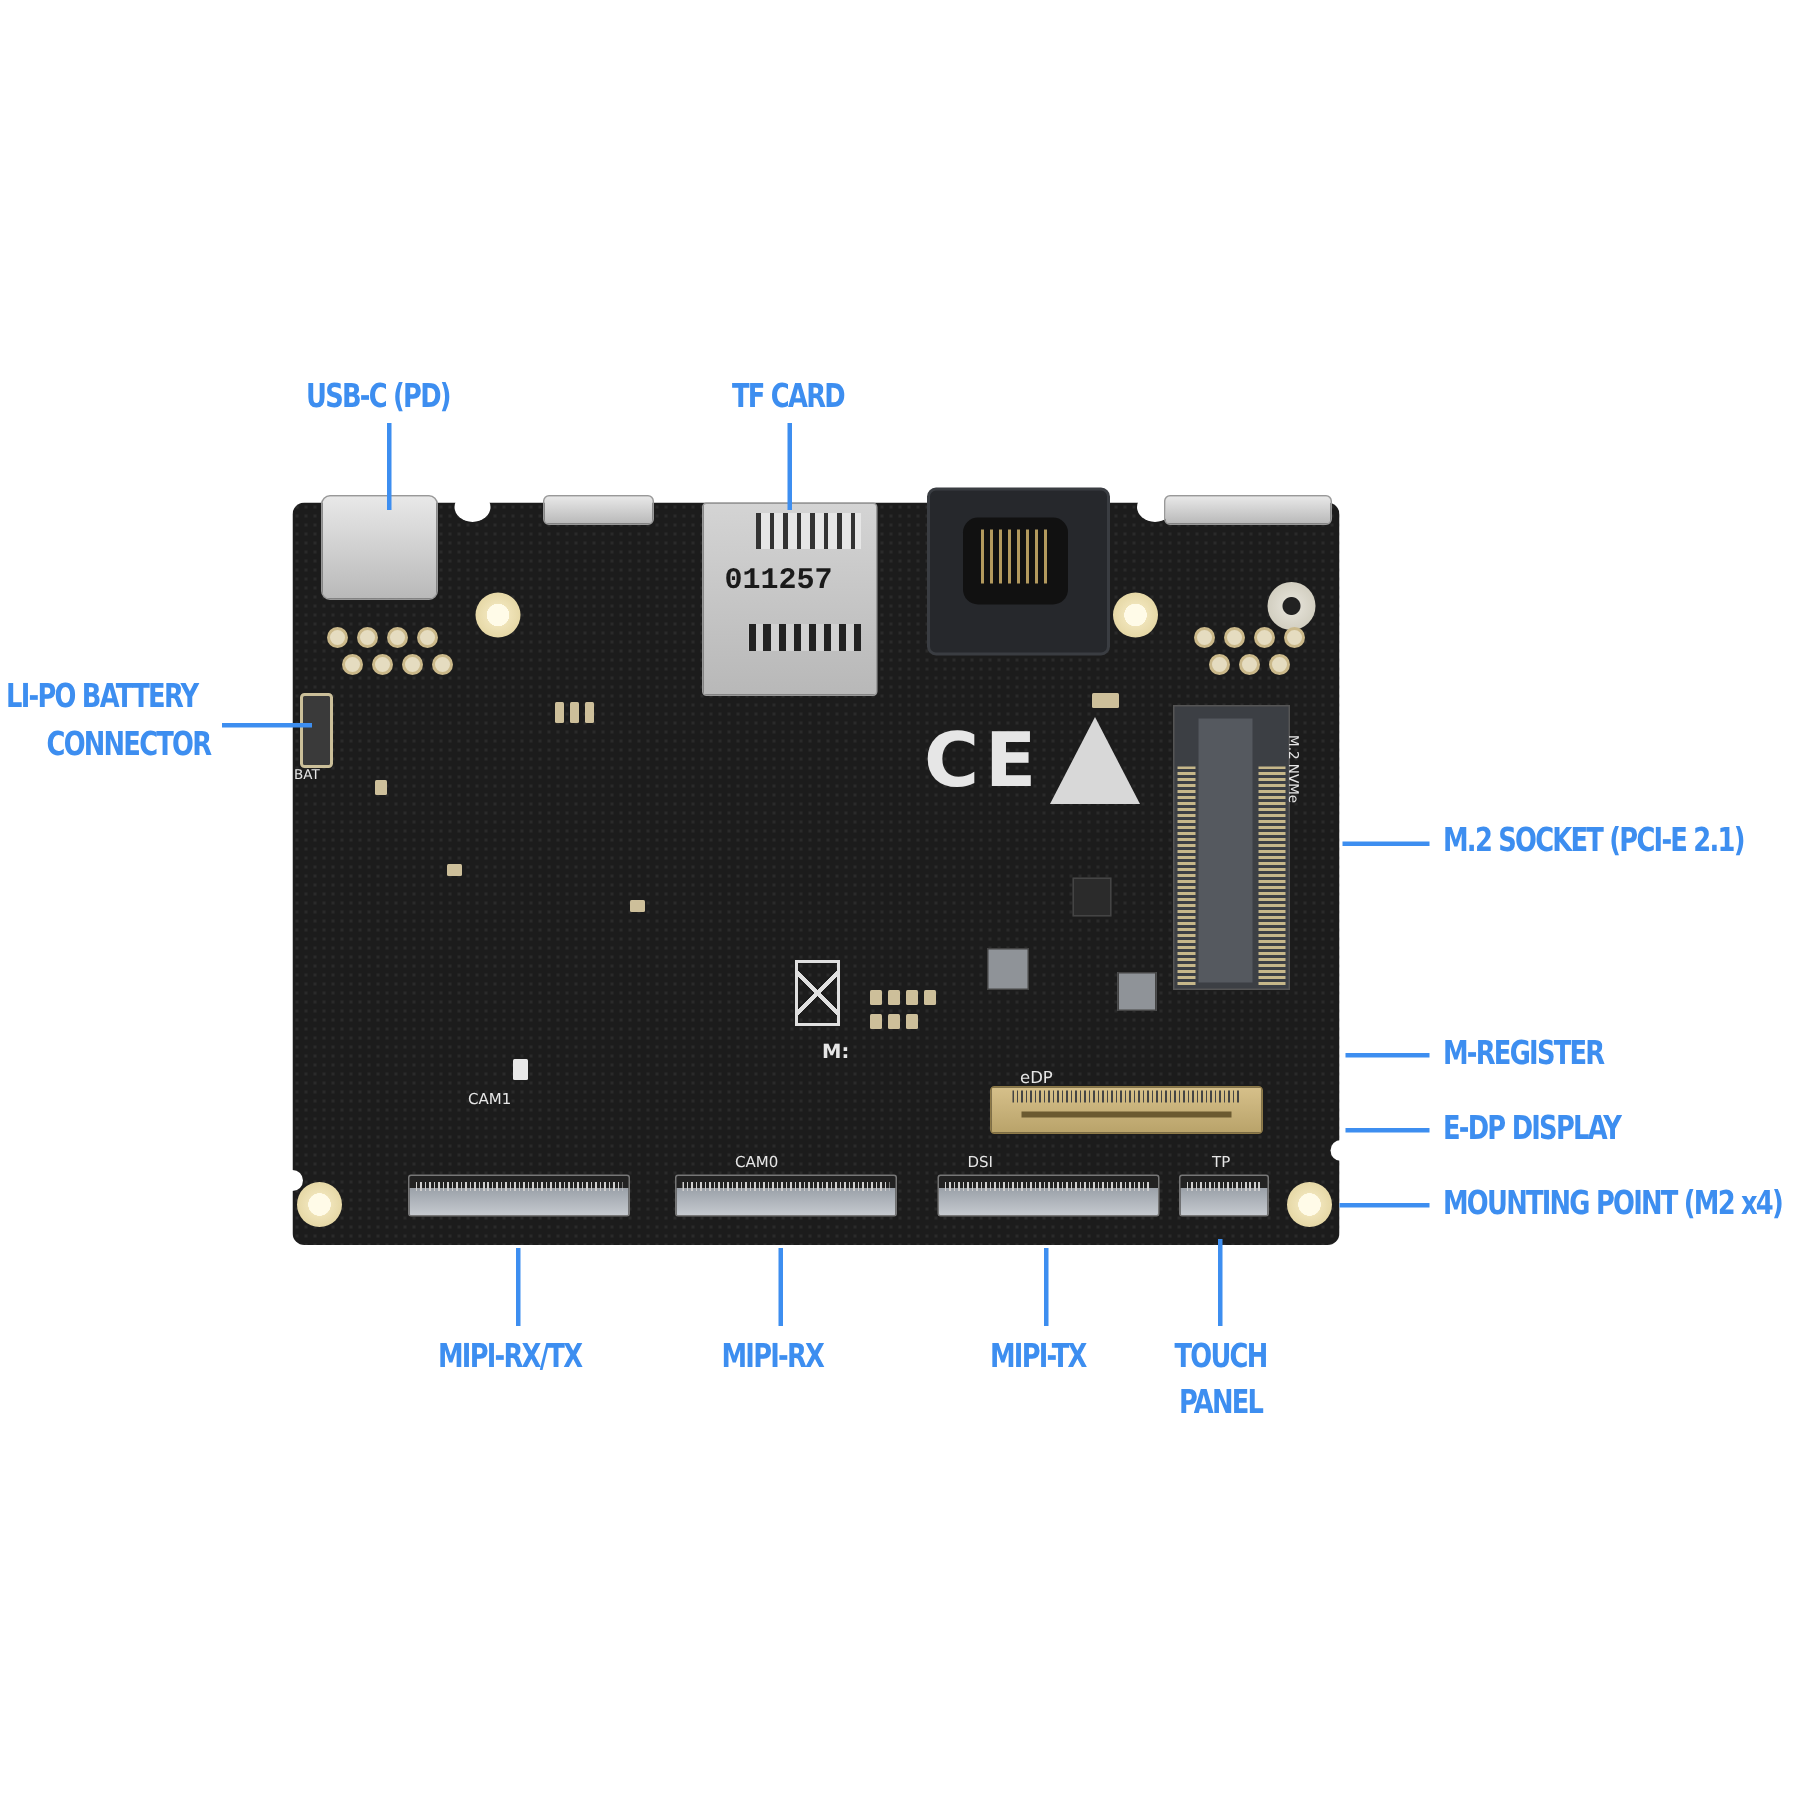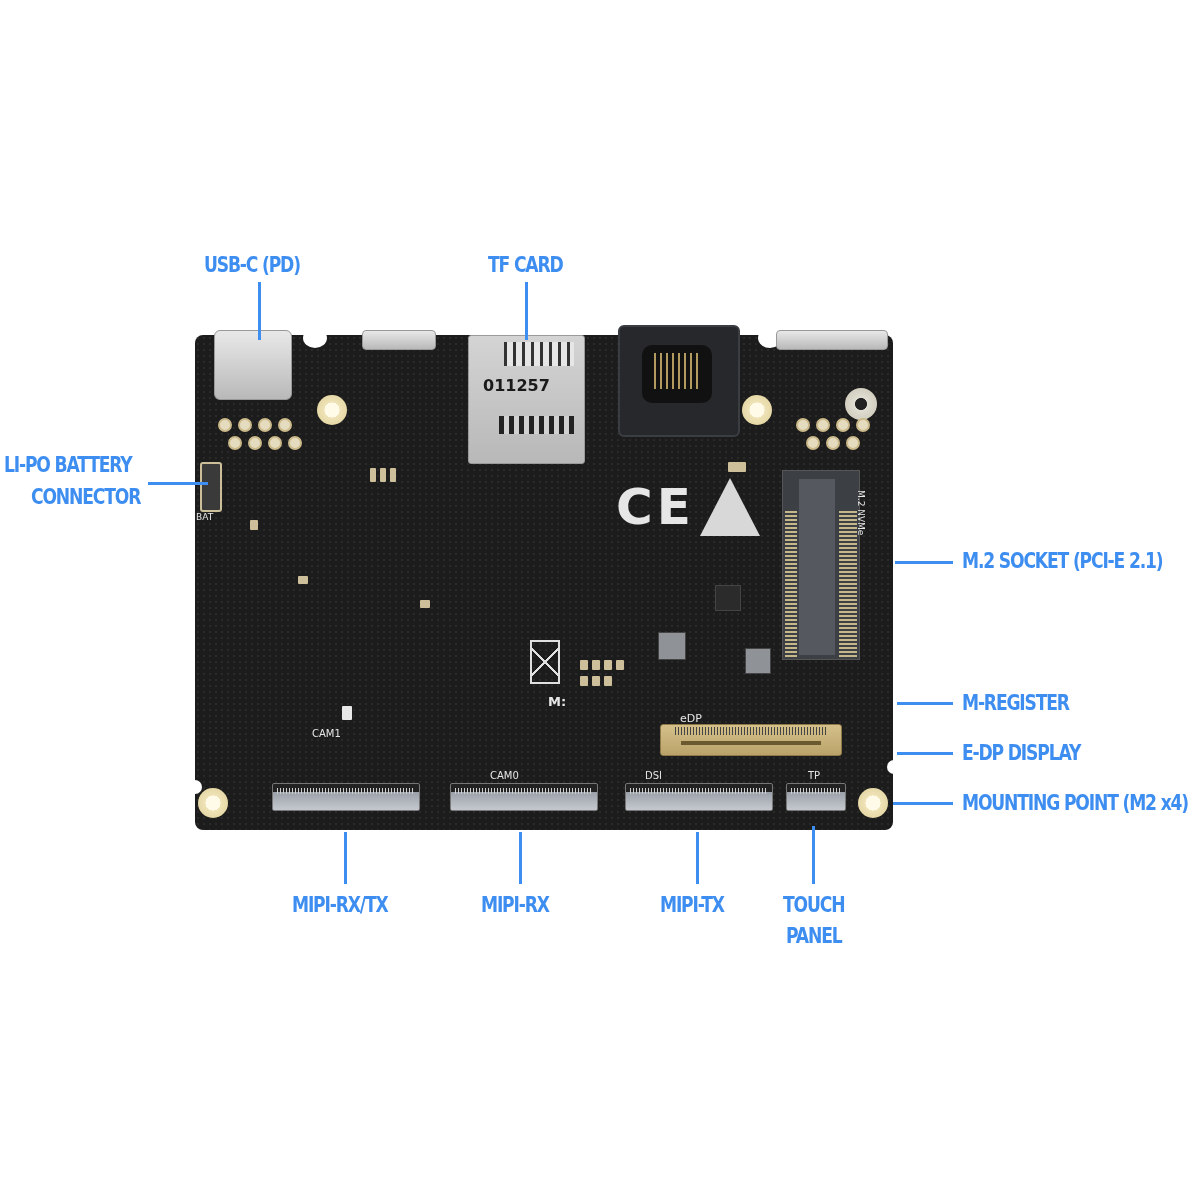--- a/index.html
+++ b/index.html
@@ -24,21 +24,21 @@
 
 <div class="board"></div>
 <div class="notch" style="left:188px;top:780px;"></div>
 <div class="notch" style="left:887px;top:760px;"></div>
 <div class="notch" style="left:303px;top:328px;width:24px;height:20px;"></div>
 <div class="notch" style="left:758px;top:328px;width:24px;height:20px;"></div>
 
 <div class="port" style="left:214px;top:330px;width:76px;height:68px;border-radius:6px;"></div>
 <div class="port" style="left:362px;top:330px;width:72px;height:18px;border-radius:4px;"></div>
 <div class="port" style="left:468px;top:335px;width:115px;height:127px;border-radius:3px;background:linear-gradient(#d4d4d4,#b8b8b8);">
-  <div class="silk" style="left:14px;top:40px;color:#1a1a1a;font-size:16px;font-weight:bold;">011257</div>
+  <div class="silk" style="left:14px;top:40px;color:#1a1a1a;font-size:20px;font-weight:bold;font-family:Liberation Mono, monospace;">011257</div>
   <div style="position:absolute;left:35px;top:6px;width:70px;height:24px;background:repeating-linear-gradient(90deg,#333 0 3px,#e6e6e6 3px 9px);"></div>
   <div style="position:absolute;left:30px;top:80px;width:75px;height:18px;background:repeating-linear-gradient(90deg,#222 0 5px,#d0d0d0 5px 10px);"></div>
 </div>
 <div style="position:absolute;left:618px;top:325px;width:118px;height:108px;background:#26282c;border:2px solid #3a3d42;border-radius:6px;">
   <div style="position:absolute;left:22px;top:18px;width:70px;height:58px;background:#111;border-radius:10px;">
     <div style="position:absolute;left:12px;top:8px;width:46px;height:36px;background:repeating-linear-gradient(90deg,#b39a5e 0 2px,transparent 2px 6px);"></div>
   </div>
 </div>
 <div class="port" style="left:776px;top:330px;width:110px;height:18px;border-radius:4px;"></div>
 <div style="position:absolute;left:845px;top:388px;width:32px;height:32px;border-radius:50%;background:radial-gradient(circle,#222 25%,#e0ddd2 28%,#c8c4b4 100%);"></div>

